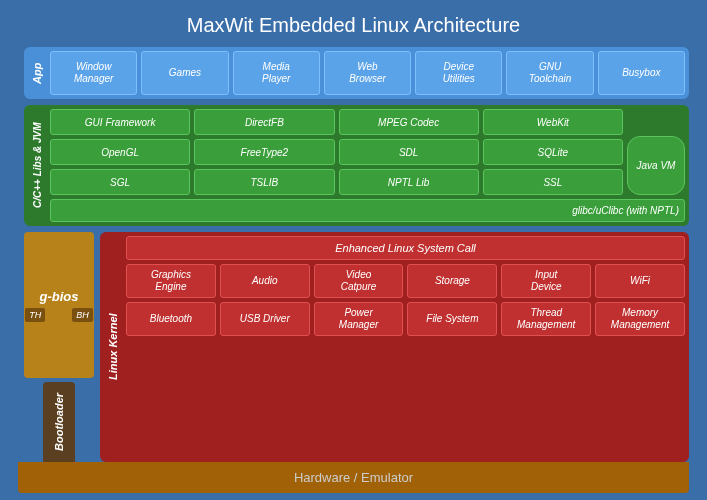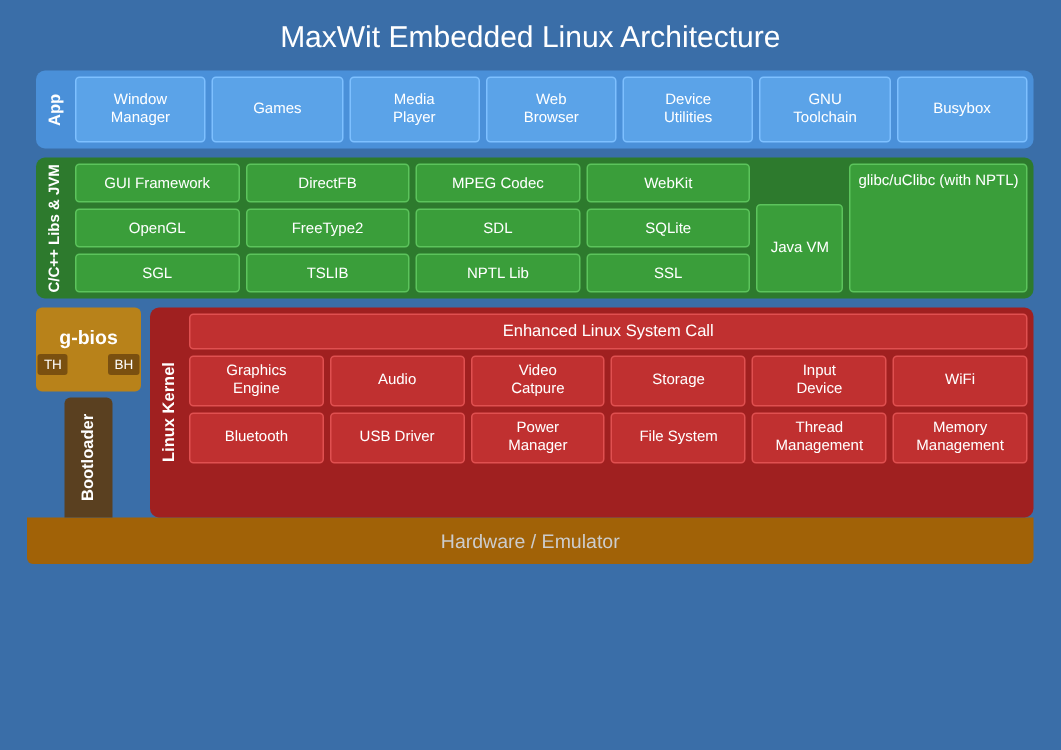--- a/index.html
+++ b/index.html
@@ -17,21 +17,22 @@
       color: #fff;
       font-size: 20px;
       font-weight: normal;
       padding: 14px 0 10px 0;
     }
 
     .outer-wrapper {
       display: flex;
       flex-direction: row;
       margin: 0 18px;
-      height: 298px;
+      height: 415px;
+      font-style: italic;
     }
 
     .right-content {
       flex: 1;
       display: flex;
       flex-direction: column;
       gap: 6px;
       margin-left: 6px;
     }
 
@@ -87,21 +88,21 @@
       border-radius: 6px;
       display: flex;
       align-items: stretch;
       padding: 4px;
       gap: 4px;
     }
 
     .libs-inner {
       flex: 1;
       display: flex;
-      flex-direction: row;
+      flex-direction: column;
       gap: 4px;
     }
 
     .libs-row {
       display: flex;
       gap: 4px;
     }
 
     .lib-item {
       background: #3a9e3a;
@@ -122,21 +123,21 @@
       flex: 2;
     }
 
     .javavm-item {
       background: #3a9e3a;
       border: 1px solid #5cc45c;
       color: #fff;
       font-size: 10px;
       text-align: center;
       padding: 4px 6px;
-      border-radius: 3px;
+      border-radius: 13px;
       width: 58px;
       display: flex;
       align-items: center;
       justify-content: center;
       margin-top: 27px;
     }
 
     .glibc-row {
       background: #3a9e3a;
       border: 1px solid #5cc45c;

